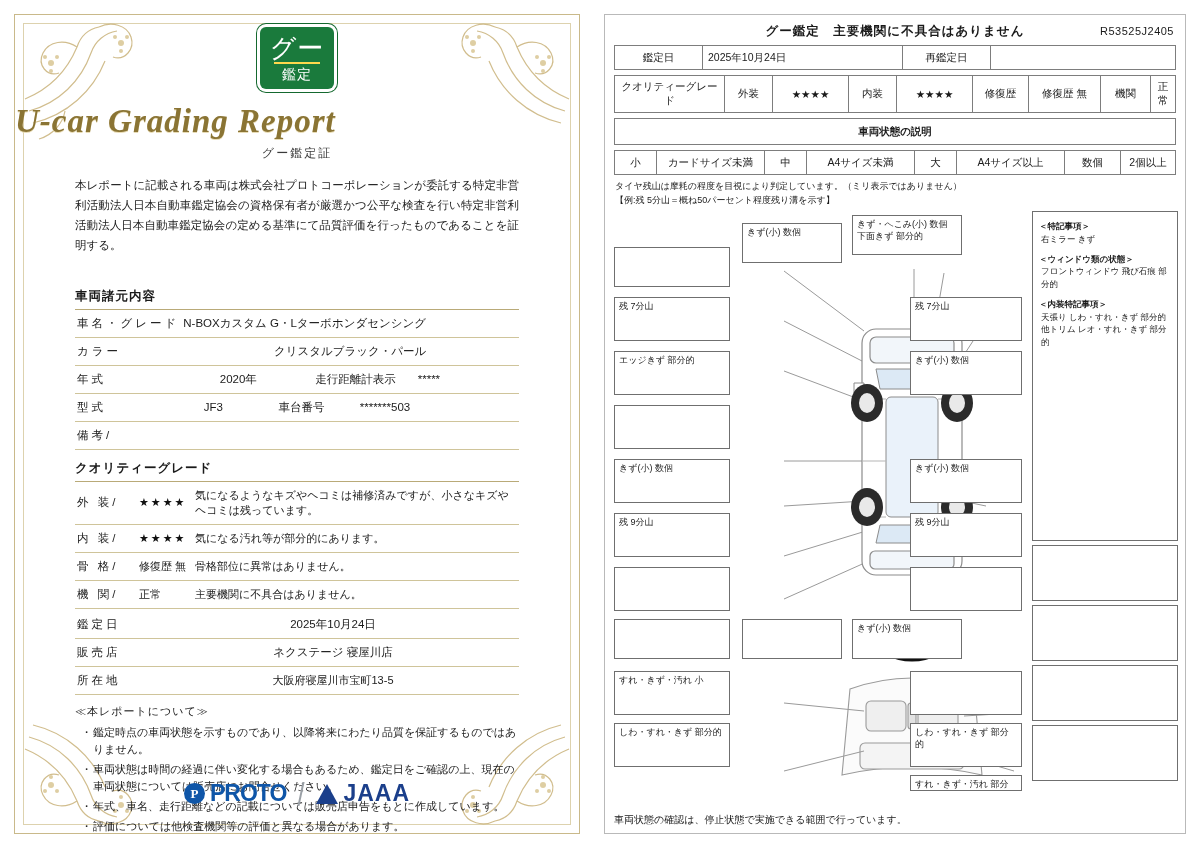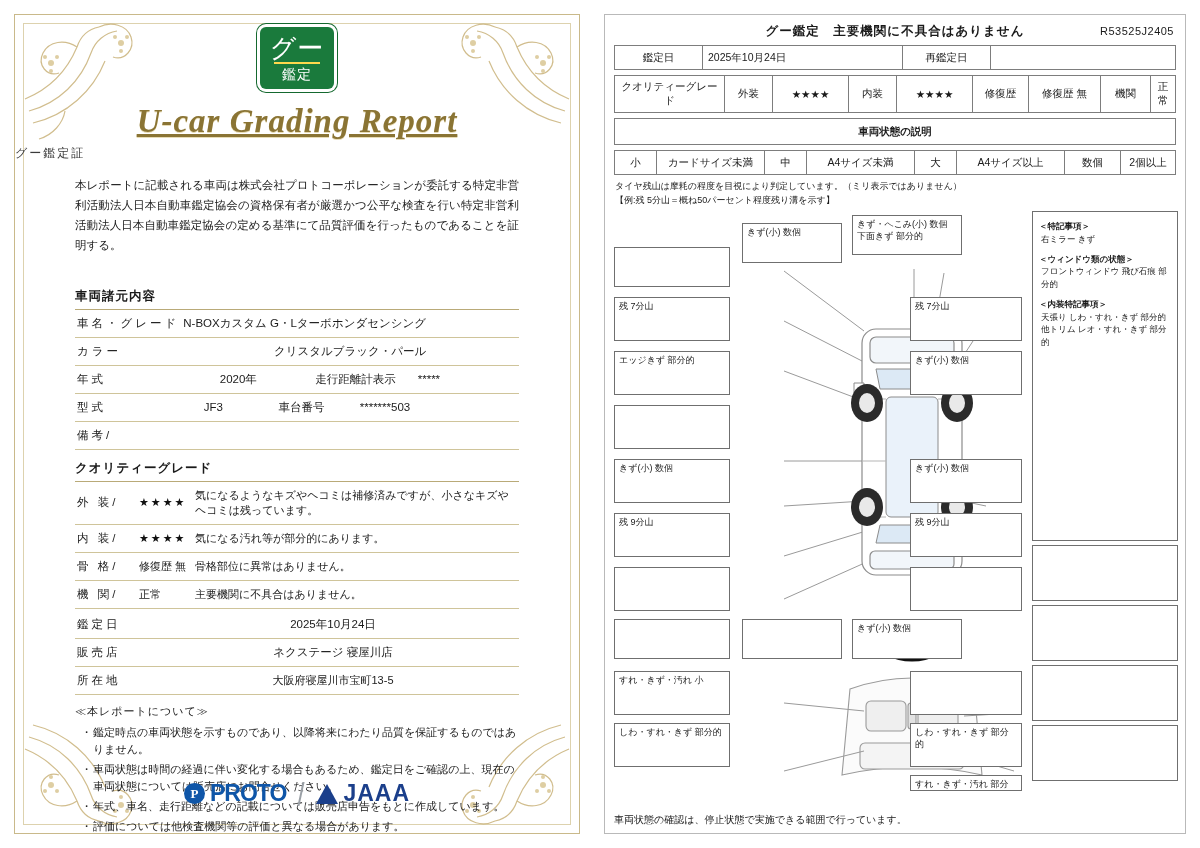--- a/index.html
+++ b/index.html
@@ -41,30 +41,29 @@
     border-radius:6px;
     box-shadow:0 0 0 3px #ffffff, 0 0 0 4px #15692f;
     display:flex; flex-direction:column; align-items:center; justify-content:center;
     color:#ffffff;
   }
   .logo-badge .g { font-size:26px; font-weight:normal; line-height:24px; letter-spacing:1px; }
   .logo-badge .k { font-size:14px; line-height:12px; letter-spacing:1px; margin-top:2px;}
   .logo-badge .bar { width:46px; height:2px; background:#ffd84d; margin:2px 0; }
 
   .cert-title {
-    position:absolute; left:0; right:0; top:88px; text-align:center;
+    position:absolute; left:0; right:0; top:88px; text-align:left;
     font-family:"Liberation Serif", serif;
     font-style:italic; font-weight:bold;
     font-size:33px; color:#8a7434;
     letter-spacing:1px;
     text-shadow:0 1px 0 #e8dcb6;
-    text-decoration:underline;
   }
   .cert-subtitle {
-    position:absolute; left:0; right:0; top:130px; text-align:left;
+    position:absolute; left:0; right:0; top:130px; text-align:center;
     font-size:12px; color:#3a3a3a; letter-spacing:2px;
   }
 
   .cert-body {
     position:absolute; left:60px; right:60px; top:160px;
   }
   .lead {
     font-size:11.5px; line-height:1.75; color:#222; text-align:justify;
   }
   .sec-head {

